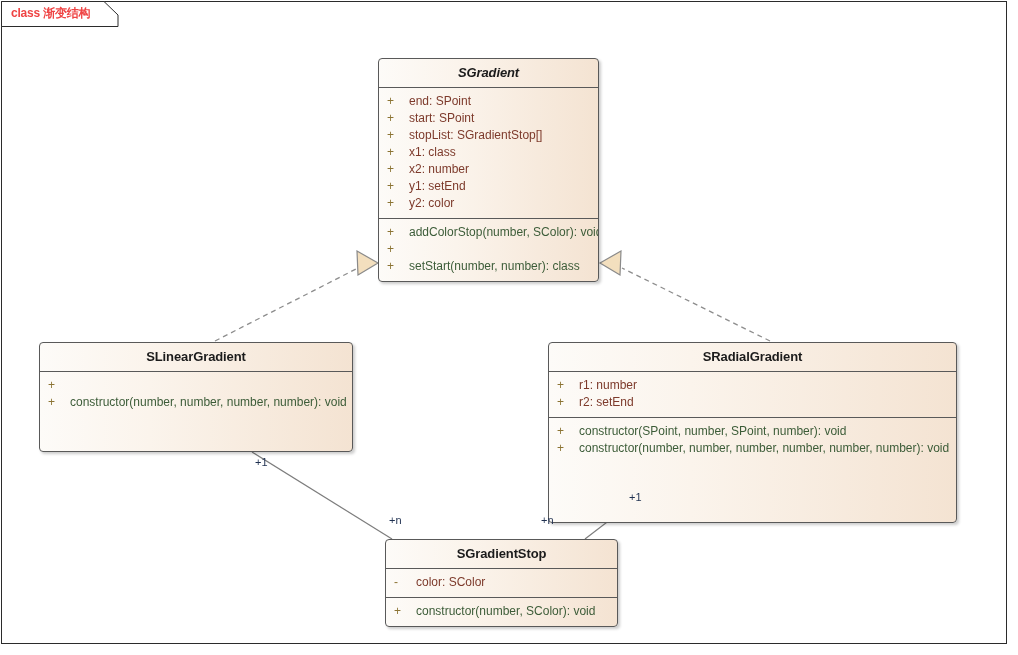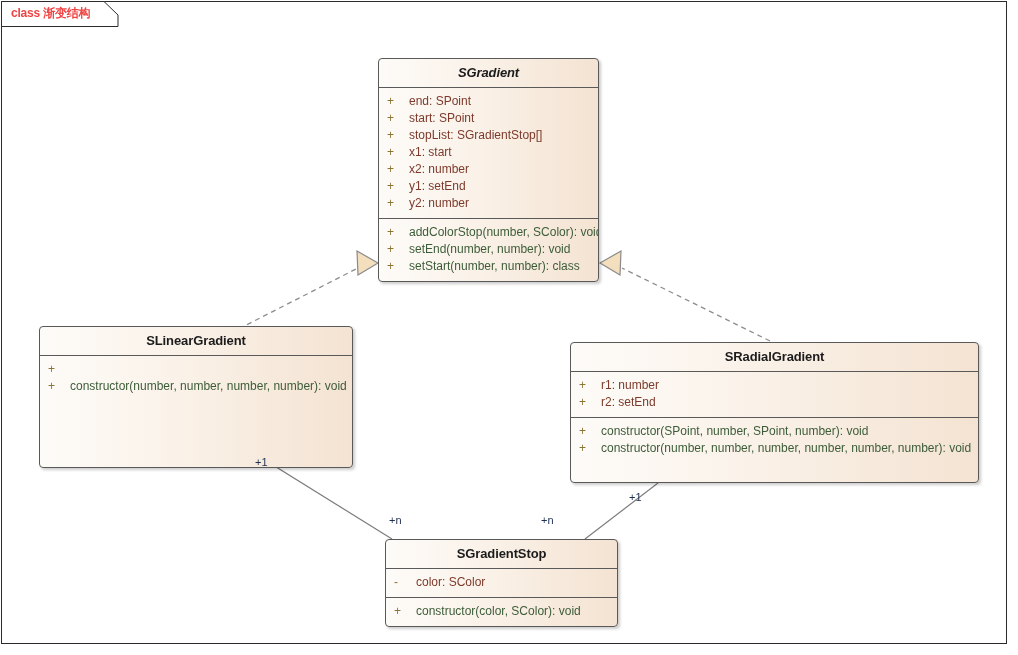--- a/index.html
+++ b/index.html
@@ -167,65 +167,64 @@
     <div class="uml-member">
       <span class="vis">+</span>
       <span class="member-text-attr">start: SPoint</span>
     </div>
     <div class="uml-member">
       <span class="vis">+</span>
       <span class="member-text-attr">stopList: SGradientStop[]</span>
     </div>
     <div class="uml-member">
       <span class="vis">+</span>
-      <span class="member-text-attr">x1: start</span>
+      <span class="member-text-attr">x1: class</span>
     </div>
     <div class="uml-member">
       <span class="vis">+</span>
       <span class="member-text-attr">x2: number</span>
     </div>
     <div class="uml-member">
       <span class="vis">+</span>
       <span class="member-text-attr">y1: setEnd</span>
     </div>
     <div class="uml-member">
       <span class="vis">+</span>
-      <span class="member-text-attr">y2: number</span>
+      <span class="member-text-attr">y2: color</span>
     </div>
   </div>
   <div class="uml-compartment">
     <div class="uml-member">
       <span class="vis">+</span>
       <span class="member-text-method">addColorStop(number, SColor): void</span>
     </div>
     <div class="uml-member">
       <span class="vis">+</span>
-      <span class="member-text-method">setEnd(number, number): void</span>
     </div>
     <div class="uml-member">
       <span class="vis">+</span>
       <span class="member-text-method">setStart(number, number): class</span>
     </div>
   </div>
 </div>
 
-<div class="uml-class" id="class-slineargradient" style="left:39px; top:326px; width:314px; height:142px;">
+<div class="uml-class" id="class-slineargradient" style="left:39px; top:342px; width:314px; height:110px;">
   <div class="uml-class-name">SLinearGradient</div>
   <div class="uml-compartment">
     <div class="uml-member">
       <span class="vis">+</span>
     </div>
     <div class="uml-member">
       <span class="vis">+</span>
       <span class="member-text-method">constructor(number, number, number, number): void</span>
     </div>
   </div>
 </div>
 
-<div class="uml-class" id="class-sradialgradient" style="left:570px; top:342px; width:409px; height:141px;">
+<div class="uml-class" id="class-sradialgradient" style="left:548px; top:342px; width:409px; height:181px;">
   <div class="uml-class-name">SRadialGradient</div>
   <div class="uml-compartment">
     <div class="uml-member">
       <span class="vis">+</span>
       <span class="member-text-attr">r1: number</span>
     </div>
     <div class="uml-member">
       <span class="vis">+</span>
       <span class="member-text-attr">r2: setEnd</span>
     </div>
@@ -246,16 +245,16 @@
   <div class="uml-class-name">SGradientStop</div>
   <div class="uml-compartment">
     <div class="uml-member">
       <span class="vis">-</span>
       <span class="member-text-attr">color: SColor</span>
     </div>
   </div>
   <div class="uml-compartment">
     <div class="uml-member">
       <span class="vis">+</span>
-      <span class="member-text-method">constructor(color, SColor): void</span>
+      <span class="member-text-method">constructor(number, SColor): void</span>
     </div>
   </div>
 </div>
 
 </body></html>

